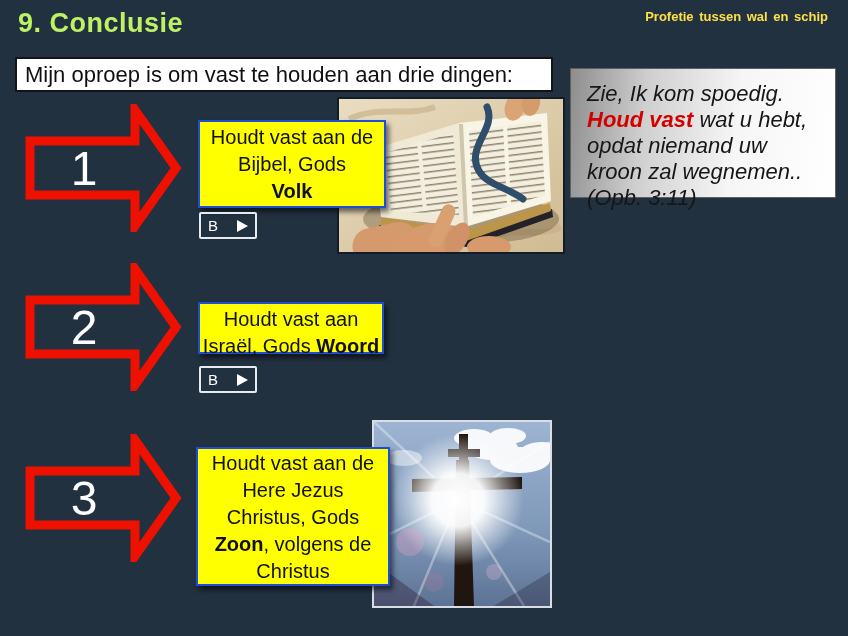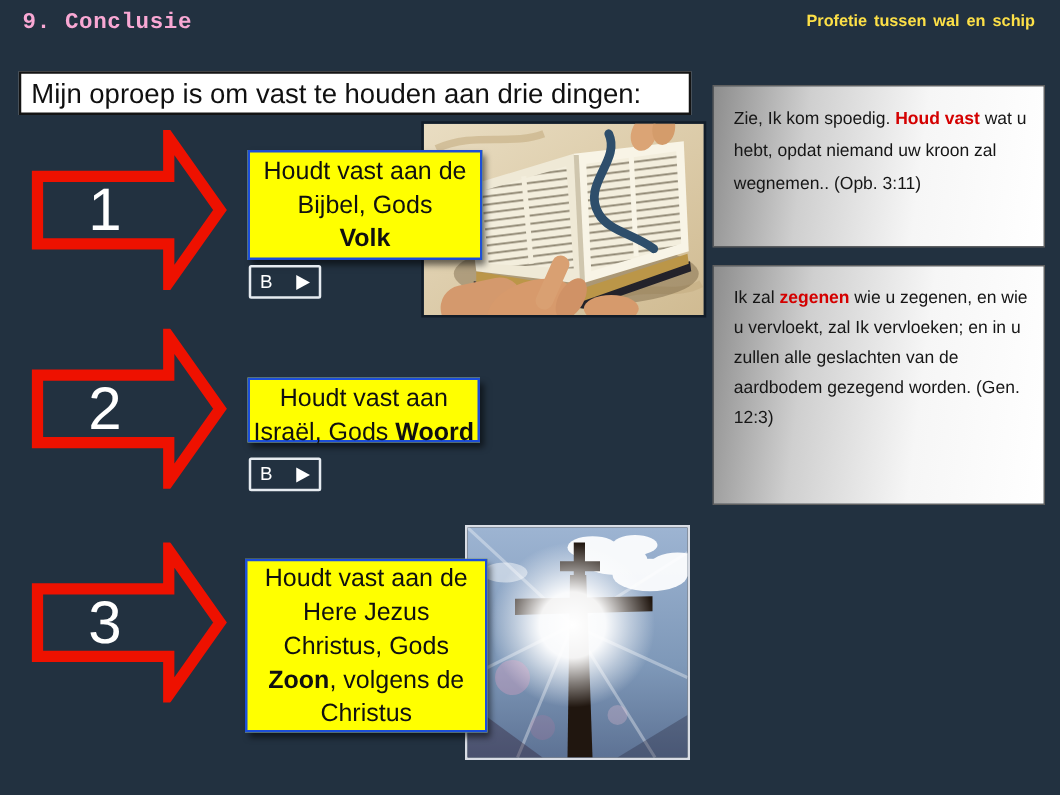--- a/index.html
+++ b/index.html
@@ -1,19 +1,19 @@
 <!DOCTYPE html>
 <html><head>
 <meta charset="utf-8">
 <style>
   html,body{margin:0;padding:0;background:#223140;}
   .stage{position:relative;width:848px;height:636px;background:#223140;overflow:hidden;
          font-family:"Liberation Sans",sans-serif;}
   
-  .title{position:absolute;left:18px;top:8px;font-size:18px;font-weight:bold;color:#f9a8d4;letter-spacing:.5px;font-family:Liberation Mono, monospace;}
+  .title{position:absolute;left:18px;top:8px;font-size:27px;font-weight:bold;color:#bef264;letter-spacing:.5px;}
   .brand{position:absolute;right:20px;top:9px;font-size:13px;font-weight:bold;color:#fde047;word-spacing:2px;}
   
   .callout{position:absolute;left:15px;top:57px;width:538px;height:35px;box-sizing:border-box;
            background:#ffffff;border:2px solid #141414;display:flex;align-items:center;
            padding:0 8px;font-size:22px;color:#101010;white-space:nowrap;z-index:4;}
   
   .arrow{position:absolute;width:158px;height:128px;z-index:3;}
   .arrow svg{position:absolute;left:0;top:0;display:block;}
   .arrow .num{position:absolute;left:16px;top:0;width:88px;height:100%;display:flex;align-items:center;
               justify-content:center;font-size:48px;color:#ffffff;}
@@ -33,23 +33,23 @@
   .y3{left:196px;top:447px;width:194px;height:139px;padding-top:1px;}
   
   .abtn{position:absolute;width:58px;height:27px;box-sizing:border-box;background:transparent;
         border:2px solid #e6ebf0;border-radius:2px;display:flex;align-items:center;
         justify-content:space-between;padding:0 7px;cursor:pointer;z-index:5;}
   .abtn-label{color:#ffffff;font-size:15px;font-family:"Liberation Sans",sans-serif;line-height:1;}
   .play-icon{width:0;height:0;border-left:11px solid #ffffff;border-top:6px solid transparent;
              border-bottom:6px solid transparent;}
   .b1{left:199px;top:212px}.b2{left:199px;top:366px}
   
-  .quote{position:absolute;box-sizing:border-box;color:#161616;font-size:14px;
+  .quote{position:absolute;box-sizing:border-box;color:#161616;font-size:22px;
          background:linear-gradient(97deg,#8d8d8d 0%,#cfcfcf 28%,#f6f6f6 62%,#ffffff 100%);
-         border:1px solid #5f5f5f;padding:12px 12px 10px 16px;z-index:2;}
+         border:1px solid #5f5f5f;padding:12px 12px 10px 16px;z-index:2;font-style:italic;}
   .q1{left:570px;top:68px;width:266px;height:130px;line-height:26px;}
   .q2{left:570px;top:212px;width:266px;height:192px;line-height:24px;}
   .hl{color:#d40000;font-weight:bold;}
 </style>
 </head>
 <body>
 
 <div class="stage">
 
   <div class="title">9. Conclusie</div>
@@ -179,15 +179,14 @@
   <button class="abtn b1">
     <span class="abtn-label">B</span>
     <span class="play-icon"></span>
   </button>
   <button class="abtn b2">
     <span class="abtn-label">B</span>
     <span class="play-icon"></span>
   </button>
 
   <div class="quote q1"><span>Zie, Ik kom spoedig. </span><b class="hl">Houd vast</b><span> wat u hebt, opdat niemand uw kroon zal wegnemen.. (Opb. 3:11)</span></div>
-  <div class="quote q2"><span>Ik zal </span><b class="hl">zegenen</b><span> wie u zegenen, en wie u vervloekt, zal Ik vervloeken; en in u zullen alle geslachten van de aardbodem gezegend worden. (Gen. 12:3)</span></div>
 
 </div>
 
 </body></html>

